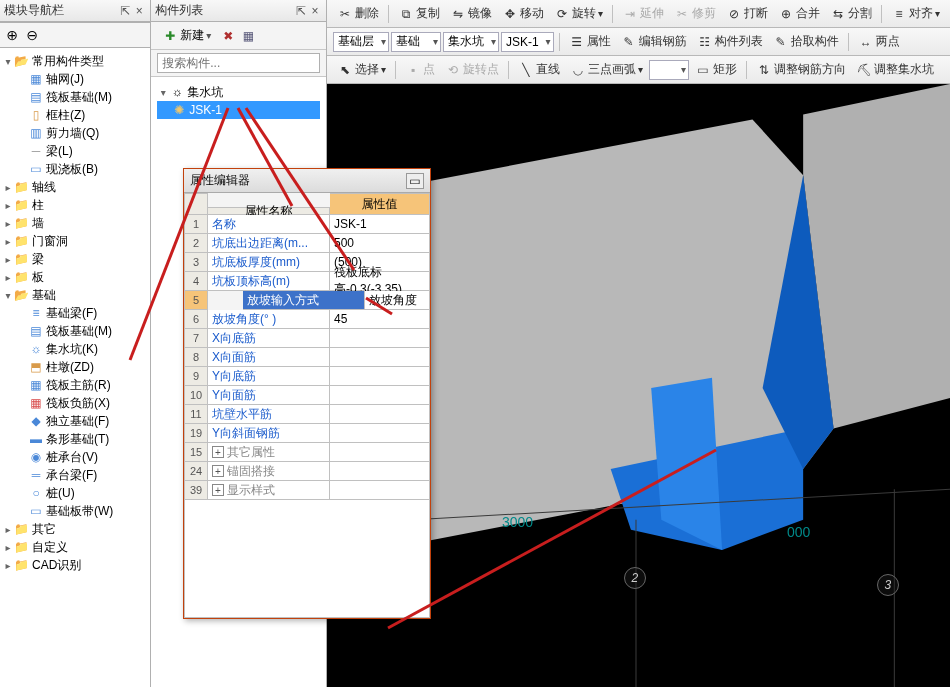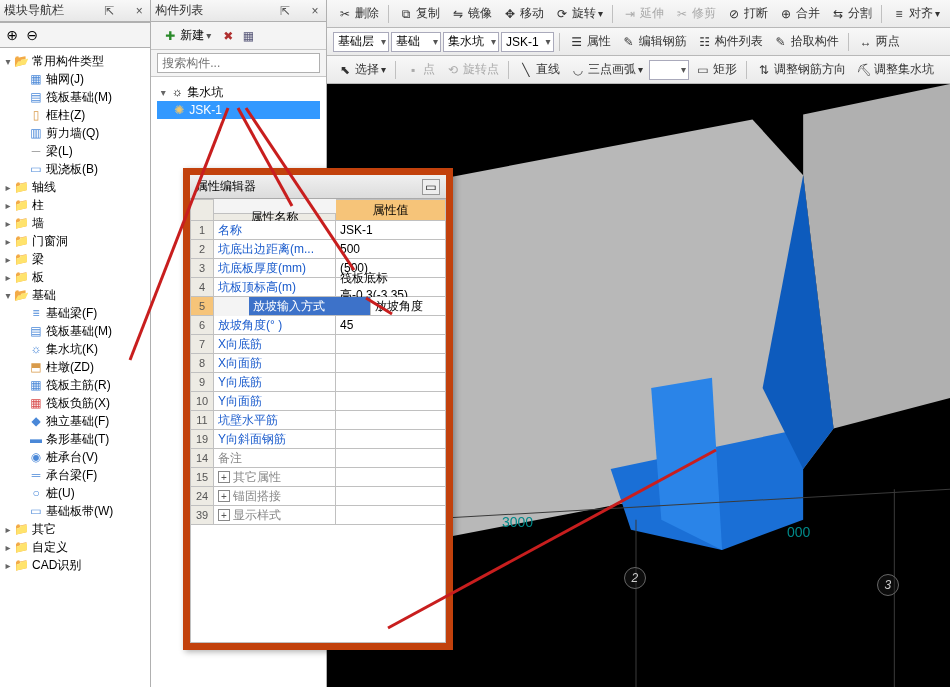--- a/index.html
+++ b/index.html
@@ -5,21 +5,21 @@
 * { box-sizing: border-box; margin: 0; padding: 0; font-family: "Microsoft YaHei", SimSun, sans-serif; font-size: 12px; }
 body { width: 950px; height: 687px; overflow: hidden; background: #f0f0f0; position: relative; }
 
 
 .app { display: flex; width: 950px; height: 687px; }
 .left-panel { width: 155px; background: #f4f4f4; border-right: 1px solid #b0b0b0; display: flex; flex-direction: column; }
 .mid-panel { width: 180px; background: #f4f4f4; border-right: 1px solid #b0b0b0; display: flex; flex-direction: column; }
 .right-panel { flex: 1; display: flex; flex-direction: column; background: #fff; }
 
 
-.panel-header { height: 22px; background: linear-gradient(#f8f8f8,#e8e8e8); border-bottom: 1px solid #b0b0b0; display: flex; align-items: center; padding: 9px 4px; color: #333; gap: 16px; }
+.panel-header { height: 22px; background: linear-gradient(#f8f8f8,#e8e8e8); border-bottom: 1px solid #b0b0b0; display: flex; align-items: center; padding: 9px 4px; color: #333; }
 .panel-header .title { flex: 1; }
 .panel-header .ctrl { width: 14px; text-align: center; color: #555; cursor: pointer; }
 
 
 .inner-tabs { display: flex; flex-direction: column; }
 .inner-tab { height: 22px; border: 1px solid #b0b0b0; margin: 2px 6px 0 6px; background: #fff; display: flex; align-items: center; justify-content: center; cursor: pointer; }
 .inner-tab.active { background: #fdfdfd; }
 
 
 .mini-toolbar { height: 26px; border-top: 1px solid #b0b0b0; border-bottom: 1px solid #b0b0b0; display: flex; align-items: center; padding: 0 4px; gap: 4px; background: #f4f4f4; }
@@ -50,21 +50,21 @@
 .tsep { width: 1px; height: 18px; background: #c0c0c0; margin: 0 3px; }
 .tico { width: 16px; height: 16px; display: inline-flex; align-items: center; justify-content: center; }
 .dd { display: inline-flex; align-items: center; border: 1px solid #aab; background: #fff; height: 20px; padding: 0 14px 0 4px; position: relative; min-width: 50px; }
 .dd::after { content: "▾"; position: absolute; right: 2px; color: #555; font-size: 10px; }
 
 
 .viewport { flex: 1; background: #000; position: relative; overflow: hidden; }
 .viewport svg { position: absolute; inset: 0; }
 
 
-.prop-panel { position: absolute; left: 183px; top: 168px; width: 270px; background: #f4f4f4; border: 7px solid #c2410c; box-shadow: 2px 2px 6px rgba(0,0,0,.3); }
+.prop-panel { position: absolute; left: 183px; top: 168px; width: 248px; background: #f4f4f4; border: 1px solid #c2410c; box-shadow: 2px 2px 6px rgba(0,0,0,.3); }
 .prop-panel .pp-head { height: 24px; background: linear-gradient(#f0f0f0,#dcdcdc); border-bottom: 1px solid #aaa; display: flex; align-items: center; padding: 0 6px; }
 .prop-panel .pp-head .t { flex: 1; }
 .prop-panel .pp-head .cl { width: 18px; height: 16px; border: 1px solid #999; background: #eee; text-align: center; line-height: 14px; cursor: pointer; }
 .prop-grid-head { display: flex; height: 22px; }
 .prop-grid-head .c0 { width: 24px; border: 1px solid #c0c0c0; background: #edebe4; }
 .prop-grid-head .c1 { width: 122px; border: 1px solid #c0c0c0; border-left: none; background: #edebe4; display: flex; align-items: center; justify-content: center; margin-top: 14px; }
 .prop-grid-head .c2 { flex: 1; border: 1px solid #c0c0c0; border-left: none; background: #f6c36a; display: flex; align-items: center; justify-content: center; color: #7a4; color:#8a5a10; }
 .prop-grid-head .c2 { color: #6b3; }
 .prop-grid-head .c2 { color: #000; background: #f6c479; }
 .prop-row { display: flex; height: 19px; }
@@ -488,25 +488,20 @@
         <div class="c0">11</div>
         <div class="c1">坑壁水平筋</div>
         <div class="c2"></div>
       </div>
       <div class="prop-row">
         <div class="c0">19</div>
         <div class="c1">Y向斜面钢筋</div>
         <div class="c2"></div>
       </div>
       <div class="prop-row gray">
-        <div class="c0">14</div>
-        <div class="c1">备注</div>
-        <div class="c2"></div>
-      </div>
-      <div class="prop-row gray">
         <div class="c0">15</div>
         <div class="c1"><span class="exp">+</span>其它属性</div>
         <div class="c2"></div>
       </div>
       <div class="prop-row gray">
         <div class="c0">24</div>
         <div class="c1"><span class="exp">+</span>锚固搭接</div>
         <div class="c2"></div>
       </div>
       <div class="prop-row gray">

